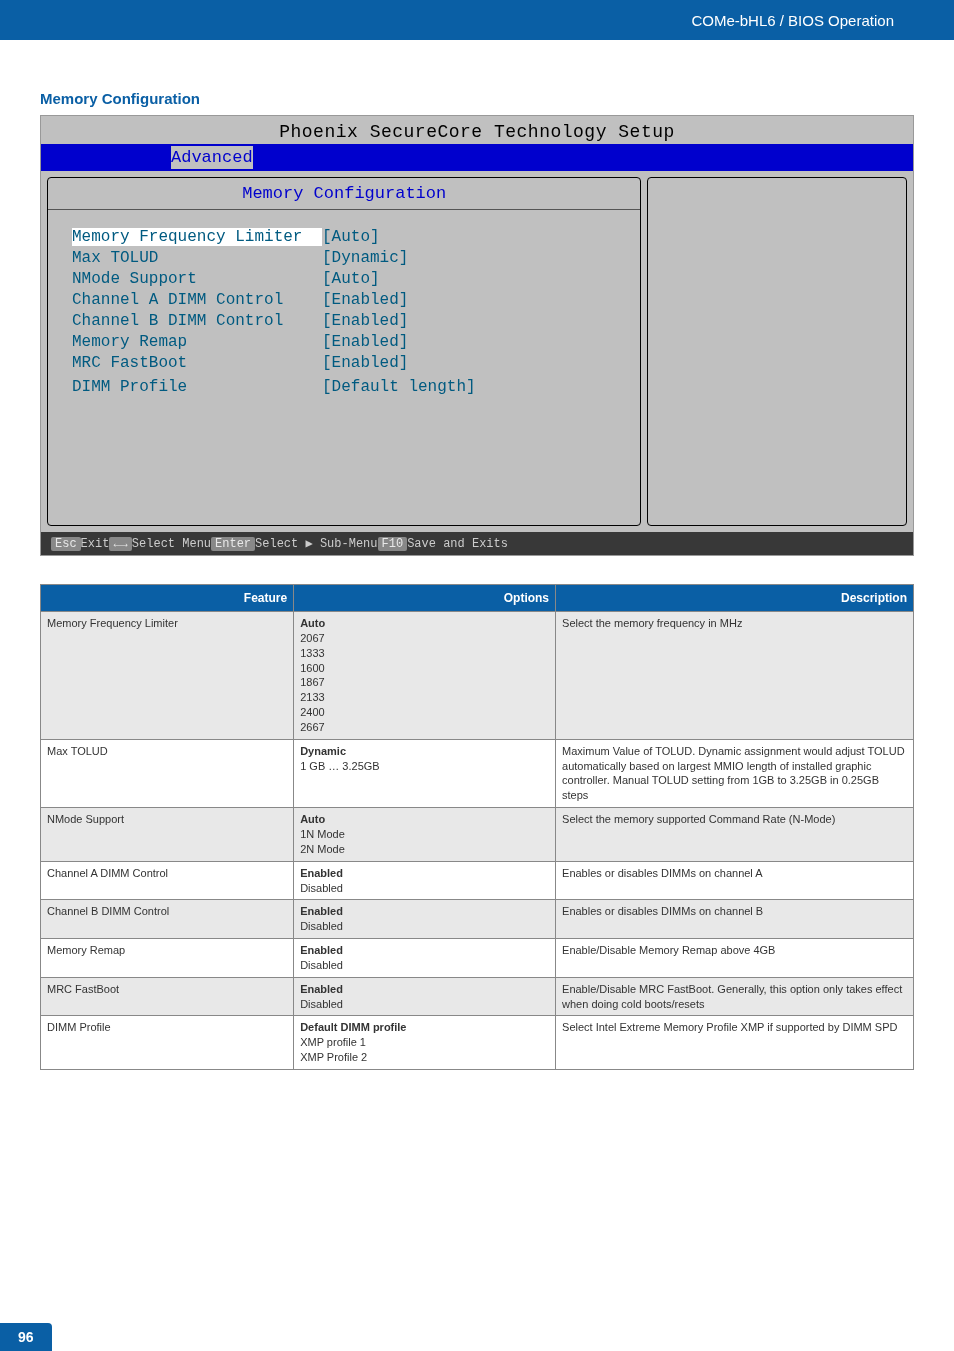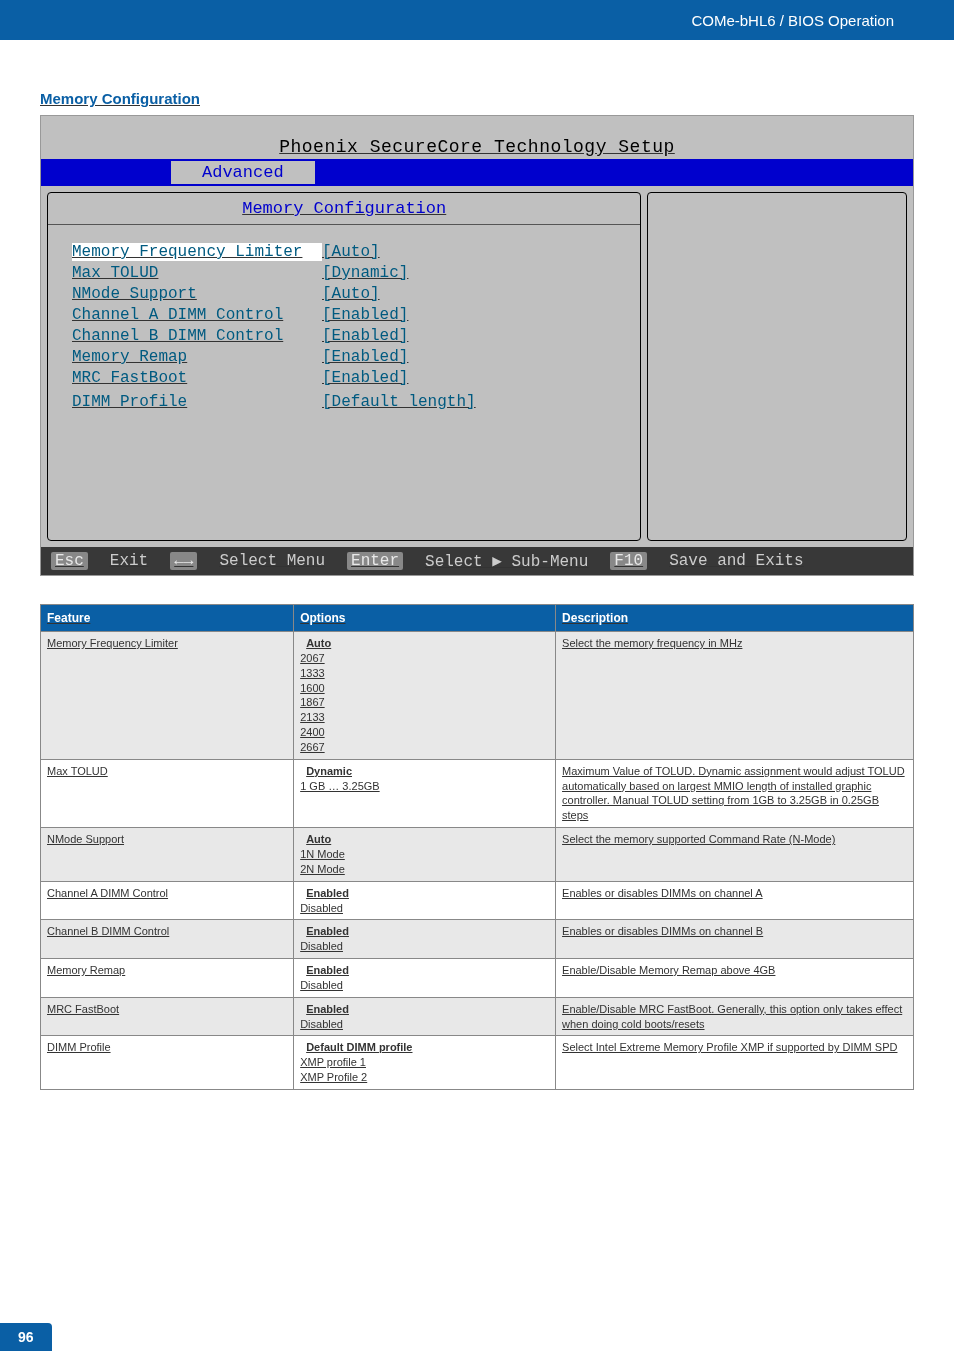--- a/index.html
+++ b/index.html
@@ -18,54 +18,53 @@
     width: 100%;
     display: flex;
     justify-content: flex-end;
     align-items: center;
     padding-right: 60px;
     color: #fff;
     font-size: 15px;
   }
   .content {
     padding: 50px 40px 0 40px;
-    text-decoration: underline;
   }
   .section-title {
     color: #0a5fa5;
     font-weight: bold;
     font-size: 15px;
     margin-bottom: 8px;
   }
   
   .bios {
     width: 100%;
     background: #c0c0c0;
     font-family: "Courier New", Courier, monospace;
     font-size: 16px;
     border: 1px solid #999;
   }
   .bios-title {
     background: #c0c0c0;
     text-align: center;
     color: #000;
-    padding: 21px 0 2px 0;
+    padding: 6px 0 2px 0;
     font-size: 18px;
     letter-spacing: 0.5px;
   }
   .bios-menubar {
     background: #0000cd;
     color: #fff;
     padding: 2px 10px;
     font-size: 17px;
   }
   .bios-menubar .active {
     background: #c0c0c0;
     color: #0000cd;
-    padding: 2px 31px;
+    padding: 2px 0;
     display: inline-block;
     margin-left: 120px;
   }
   .bios-body {
     display: flex;
     padding: 6px;
     gap: 6px;
     background: #c0c0c0;
   }
   .bios-left {
@@ -102,60 +101,60 @@
   .bios-help-body {
     padding: 18px 8px;
     color: #005a80;
     font-size: 16px;
     line-height: 1.4;
   }
   .bios-footer {
     background: #383838;
     color: #ccc;
     padding: 4px 10px;
-    font-size: 16px;
+    font-size: 12px;
     display: flex;
-    gap: 22px;
+    gap: 0;
     align-items: center;
     font-family: "Courier New", Courier, monospace;
   }
   .bios-footer .key {
     background: #888;
     color: #e8e8e8;
     padding: 0 4px;
     border-radius: 2px;
   }
   .bios-footer .action { color: #ccc; }
   
   .feat-table {
     width: 100%;
     border-collapse: collapse;
     margin-top: 28px;
     font-size: 11px;
   }
   .feat-table th {
     background: #0a5fa5;
     color: #fff;
-    text-align: left;
+    text-align: right;
     padding: 6px 6px;
     font-weight: bold;
     border: 1px solid #888;
     font-size: 12px;
   }
   .feat-table td {
     border: 1px solid #888;
     padding: 4px 6px;
     vertical-align: top;
     color: #333;
     line-height: 1.35;
   }
   .feat-table tr:nth-child(odd) td { background: #e8e8e8; }
   .feat-table tr:nth-child(even) td { background: #fff; }
   .opt-line { display:block; }
-  .opt-bold { font-weight: bold; margin-left: 6px; }
+  .opt-bold { font-weight: bold; }
   .page-footer {
     position: absolute;
     bottom: 0;
     left: 0;
     background: #0a5fa5;
     color: #fff;
     font-weight: bold;
     padding: 6px 18px;
     border-top-right-radius: 4px;
     font-size: 14px;

